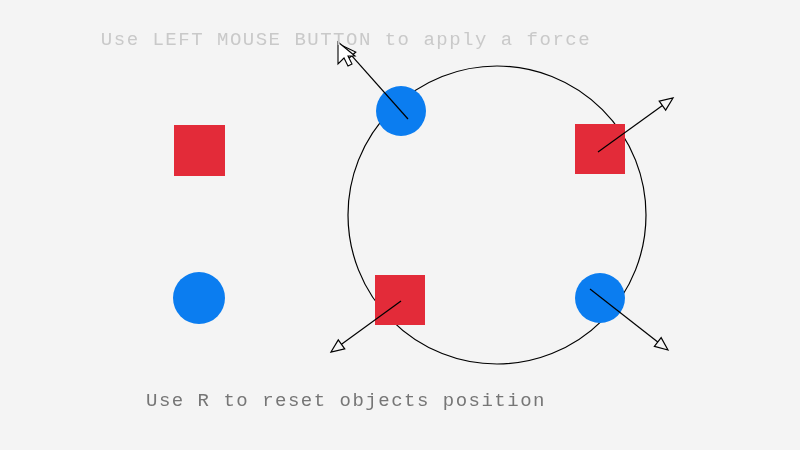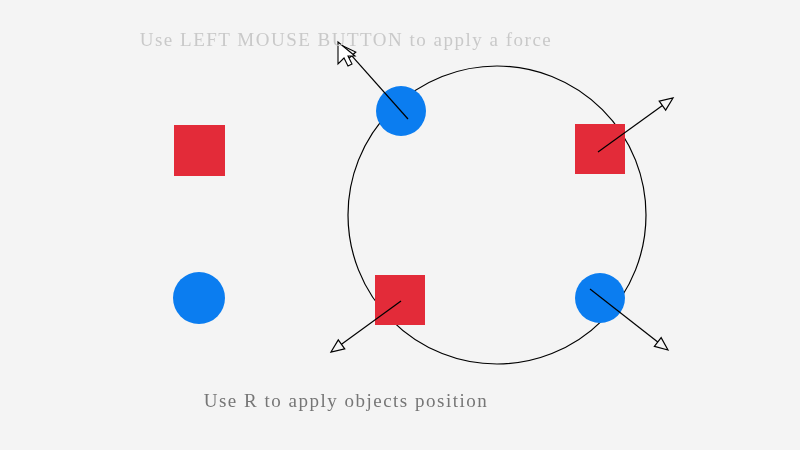--- a/index.html
+++ b/index.html
@@ -30,21 +30,21 @@
     width: 800px;
     height: 450px;
     display: block;
   }
   .hint-text {
     position: absolute;
     width: 692px;
     text-align: center;
     letter-spacing: 1.5px;
     white-space: pre;
-    font-family: Liberation Serif, serif;
+    font-family: Liberation Mono, monospace;
     user-select: none;
   }
   #hint-top {
     top: 29px;
     font-size: 19px;
     color: #c9c9c9;
   }
   #hint-bottom {
     top: 390px;
     font-size: 19px;
@@ -93,15 +93,15 @@
     </g>
 
     <g transform="translate(0,0)">
       <polygon points="338,42 338,64 344,58 348,66 352,64 348,56 355,56" fill="#ffffff" stroke="#000000" stroke-width="1.1" stroke-linejoin="miter"></polygon>
     </g>
 
   </svg>
 
   <div class="hint-text" id="hint-top" style="color: rgb(201, 201, 201);">Use LEFT MOUSE BUTTON to apply a force</div>
 
-  <div class="hint-text" id="hint-bottom" style="color: rgb(118, 118, 118);">Use R to apply objects position</div>
+  <div class="hint-text" id="hint-bottom" style="color: rgb(118, 118, 118);">Use R to reset objects position</div>
 
 </div>
 
 </body></html>

